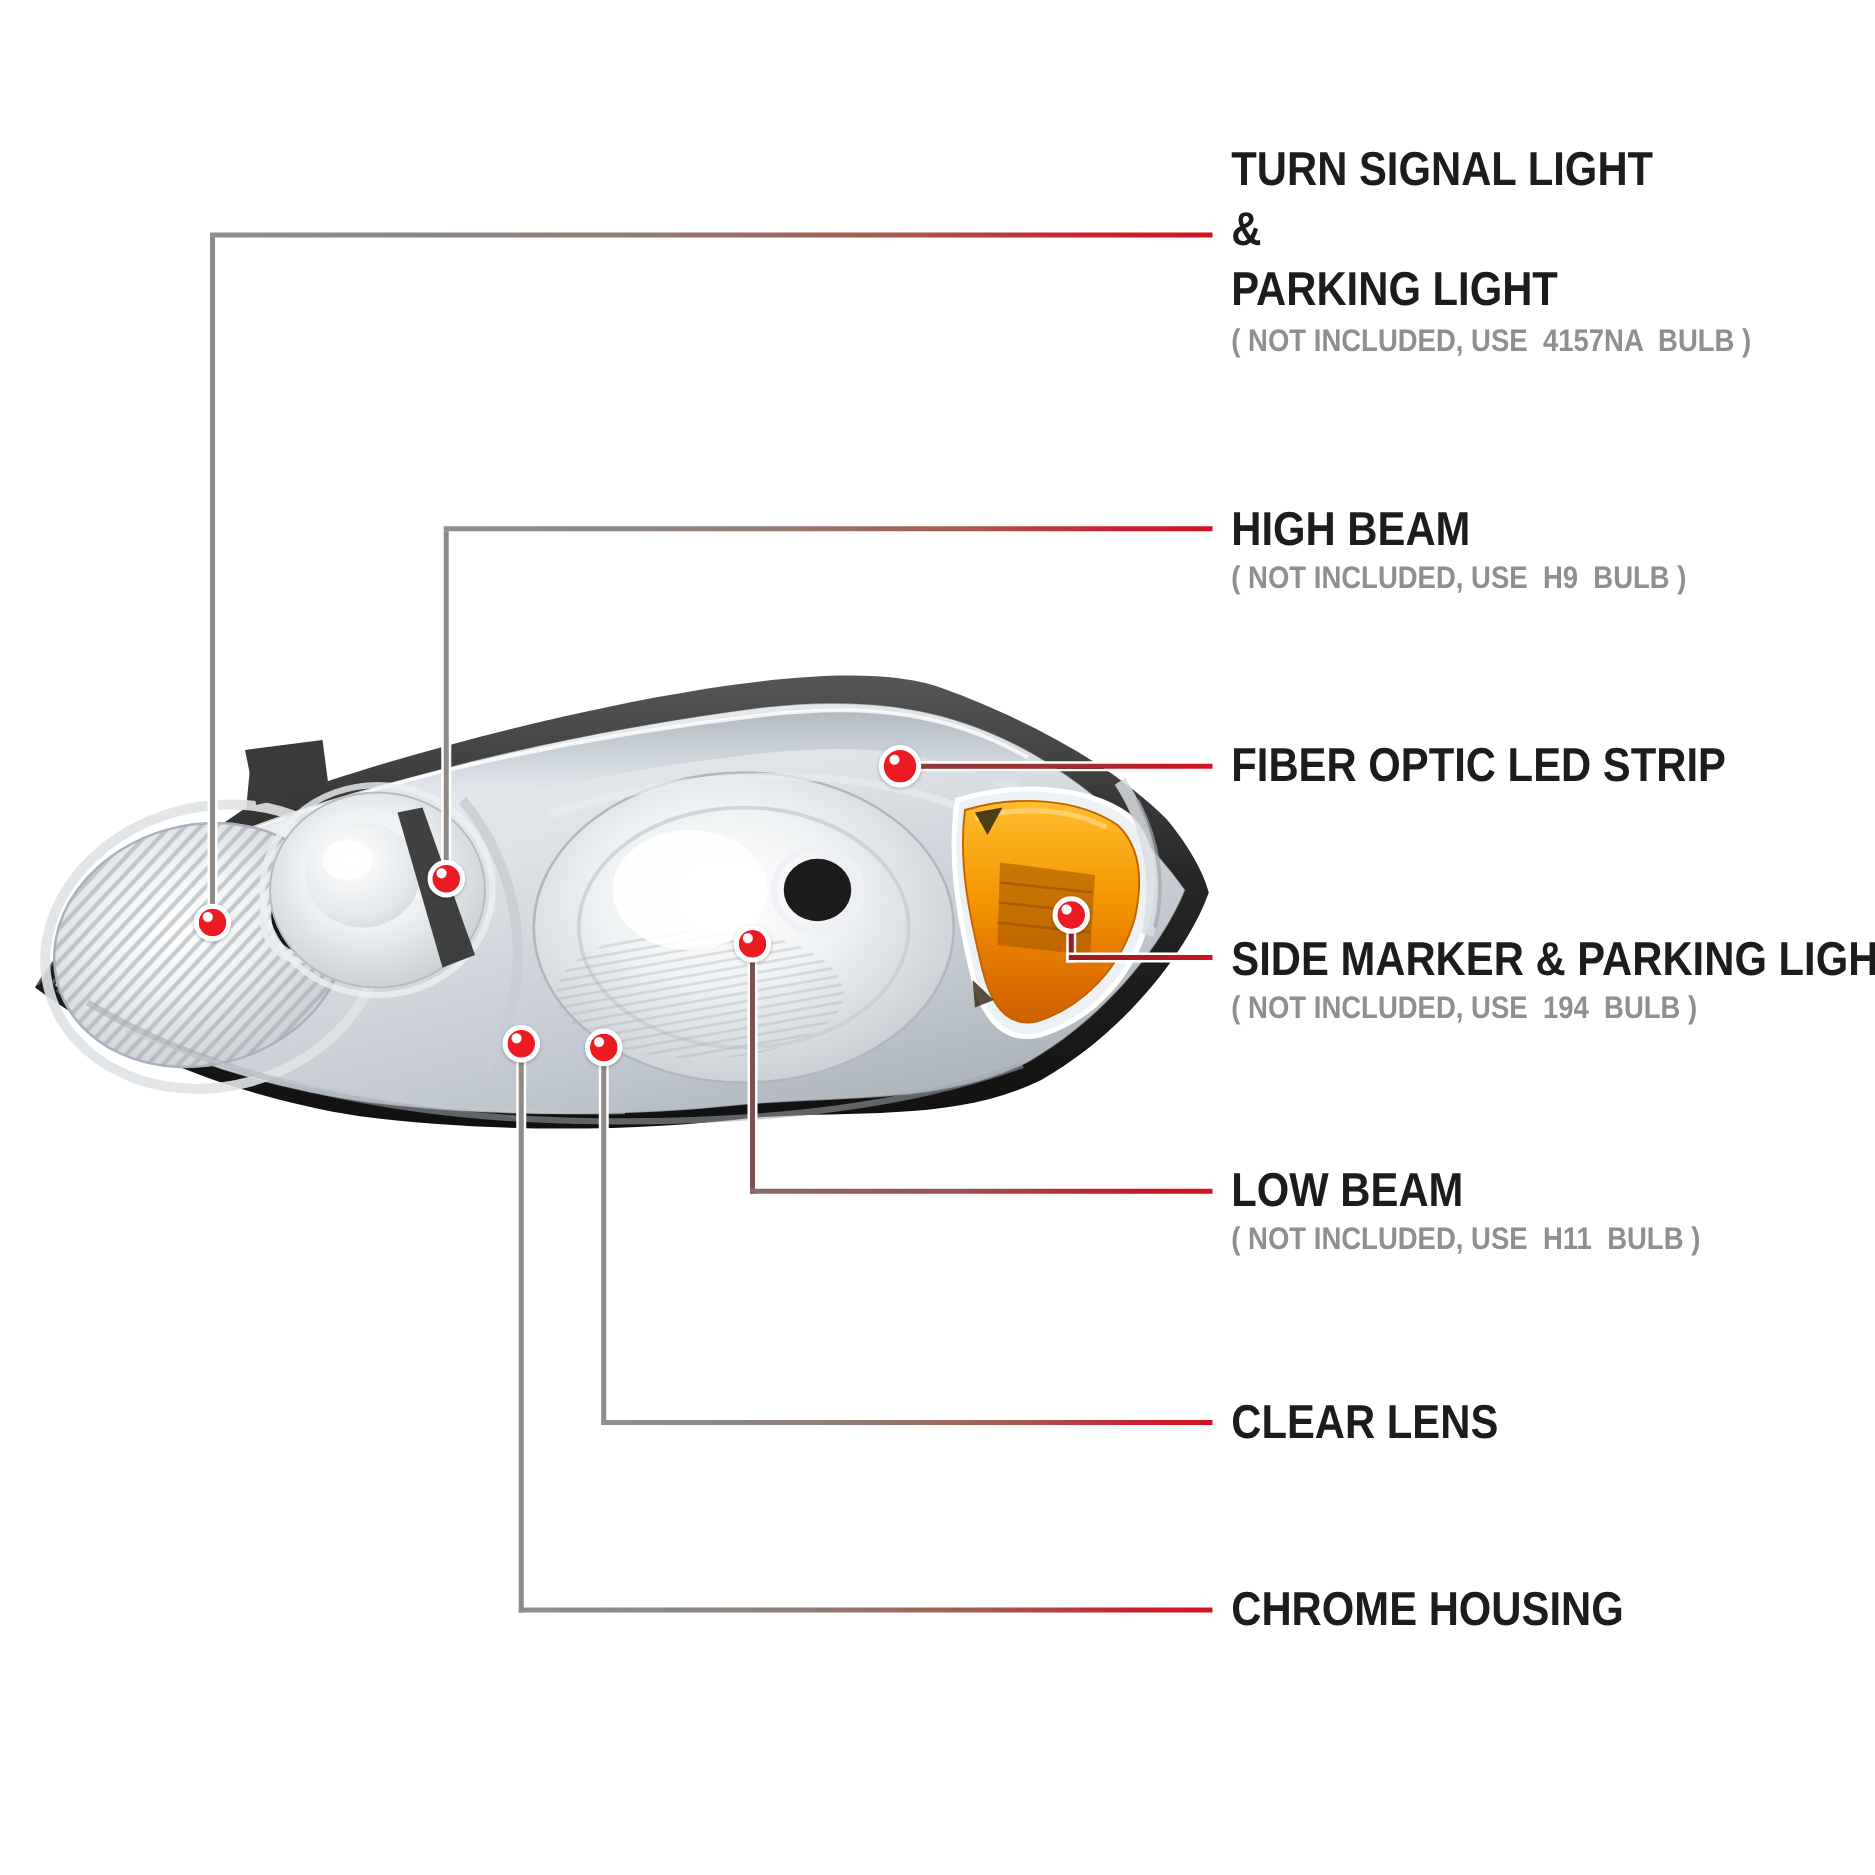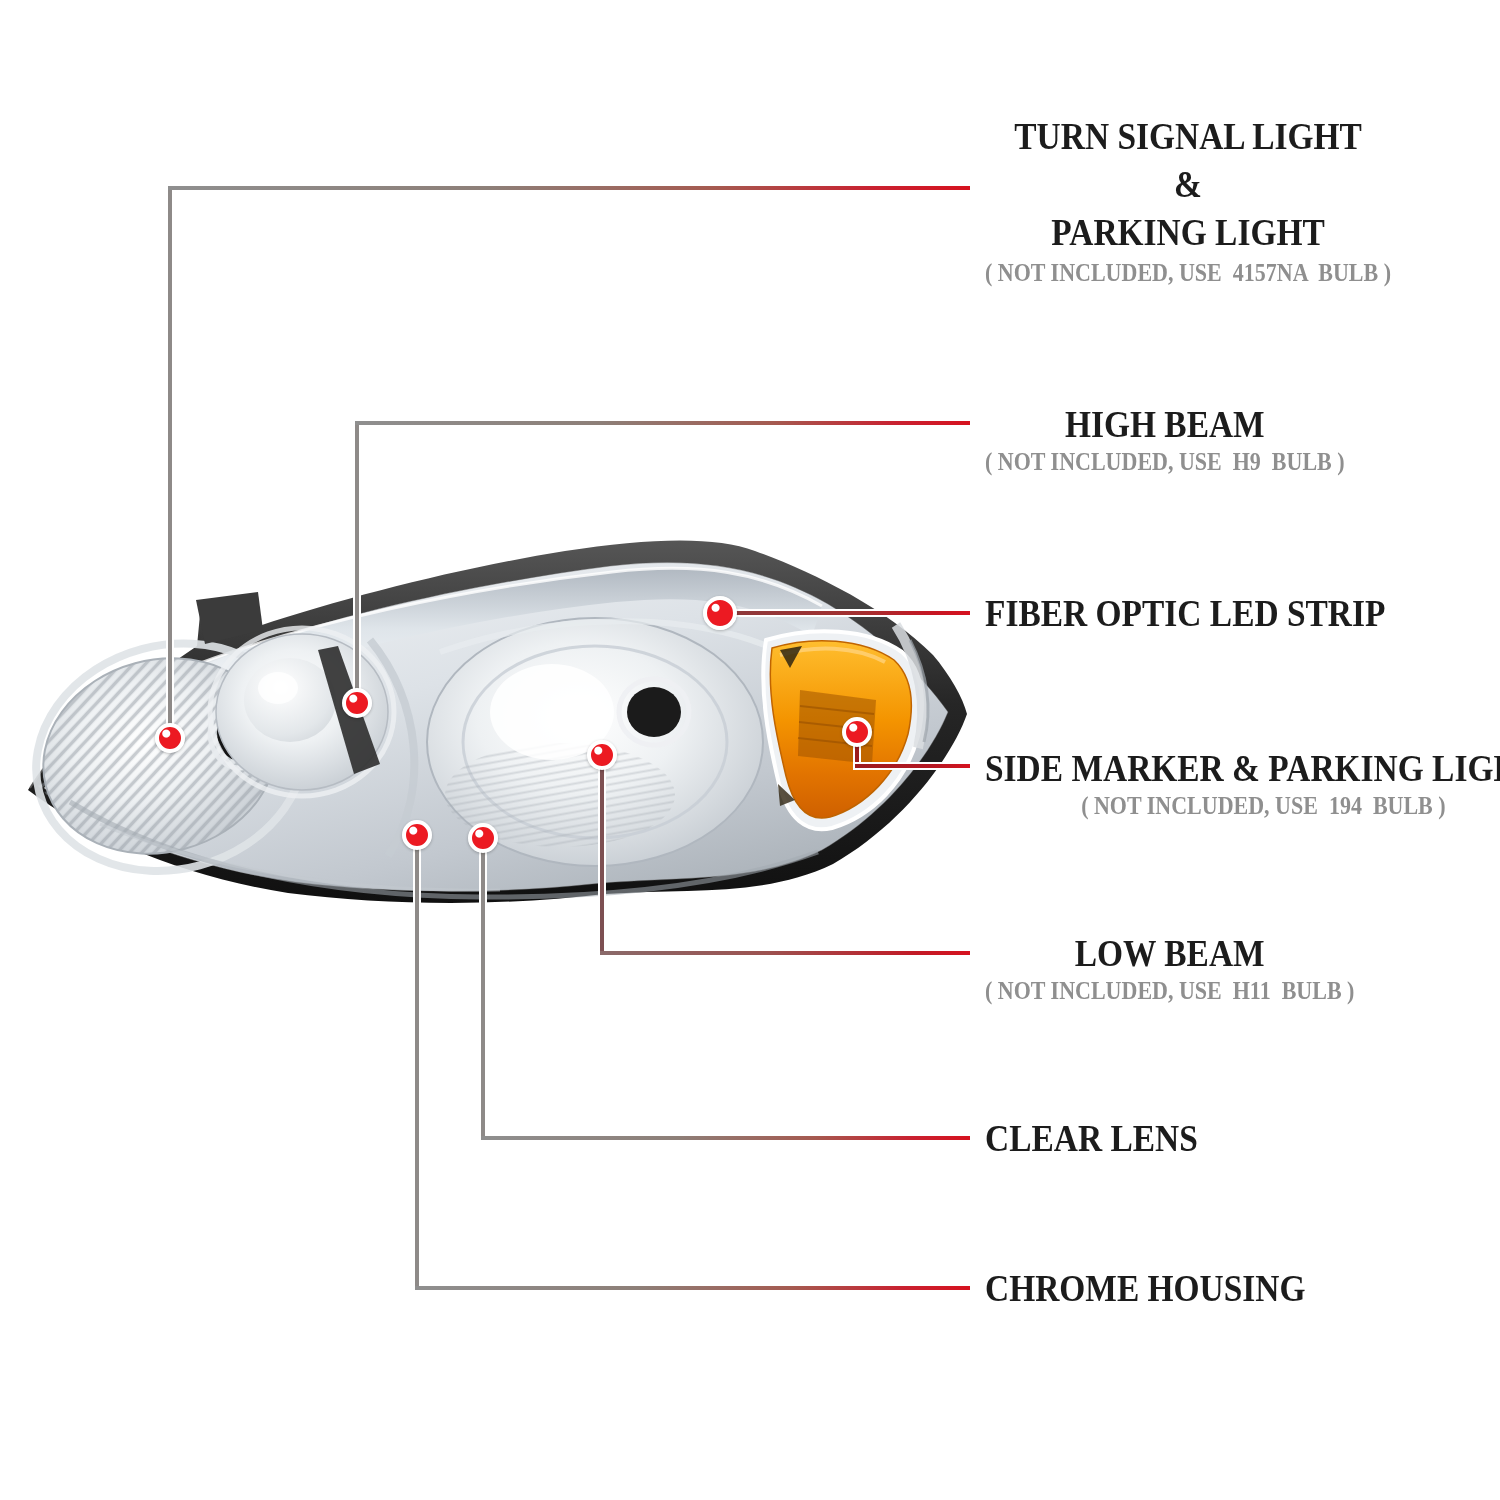--- a/index.html
+++ b/index.html
@@ -1,17 +1,17 @@
 <!DOCTYPE html>
 <html><head>
 <meta charset="utf-8">
 <style>
   html,body{margin:0;padding:0;background:#ffffff;}
   #canvas{position:relative;width:1500px;height:1500px;background:#ffffff;overflow:hidden;
-          font-family:Liberation Serif, serif;text-align:center;}
+          font-family:Liberation Sans, sans-serif;}
   .label{position:absolute;left:985px;transform:scaleX(0.88);transform-origin:left top;color:#1c1c1c;}
   .t{font-size:38px;font-weight:700;line-height:42px;letter-spacing:0px;white-space:pre;}
   .t3{line-height:48px;}
   .n{font-size:25px;font-weight:700;line-height:30px;color:#8f8f8f;white-space:pre;margin-top:2px;}
   .line-h{position:absolute;height:4px;z-index:4;}
   .line-v{position:absolute;width:4px;z-index:4;}
   .cased{box-shadow:0 0 0 2px #ffffff;}
   .grad-gray{background:linear-gradient(90deg,#8f8f8f 0%,#8d7f78 40%,#a55a50 68%,#c92130 88%,#d6121f 100%);}
   .grad-maroon{background:linear-gradient(90deg,#8b3a3c 0%,#a33030 55%,#c61623 85%,#d6121f 100%);}
   .grad-darkred{background:linear-gradient(90deg,#9b1b1e 0%,#b81722 70%,#d6121f 100%);}

